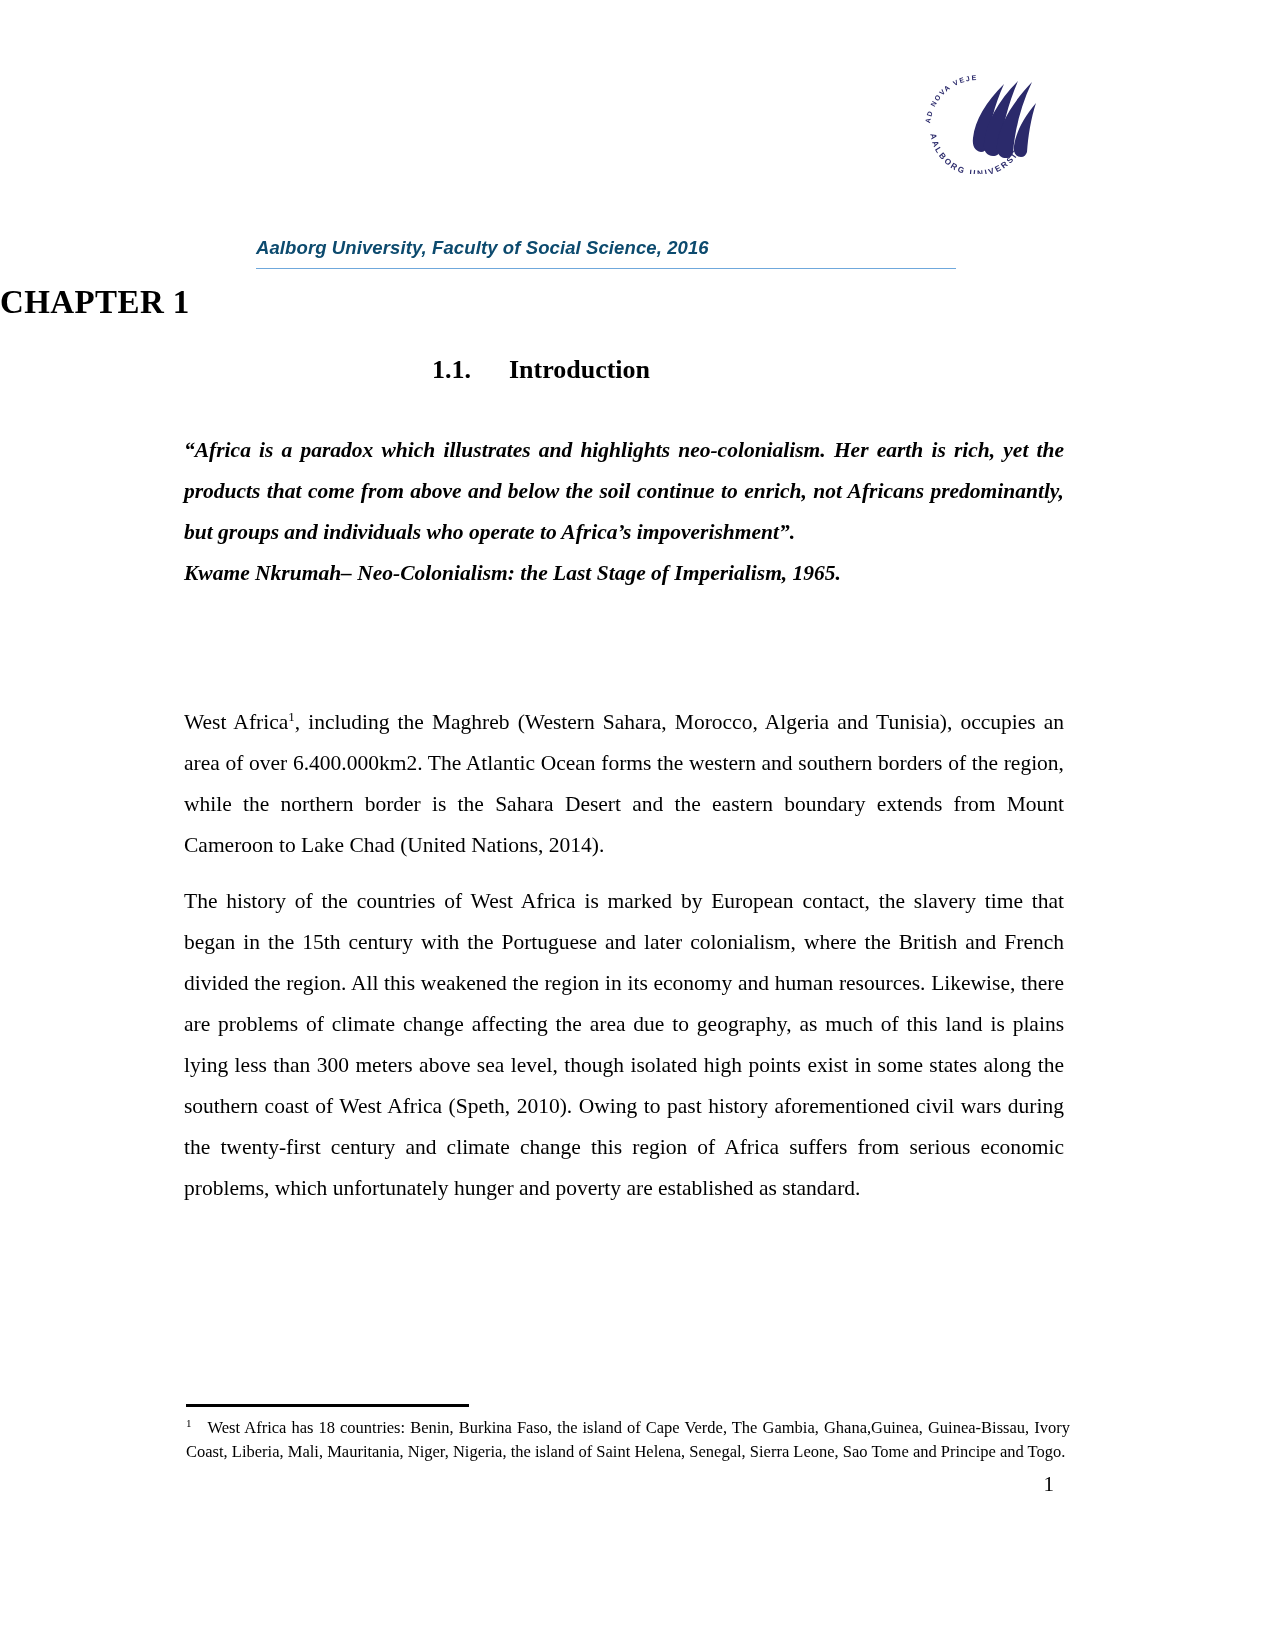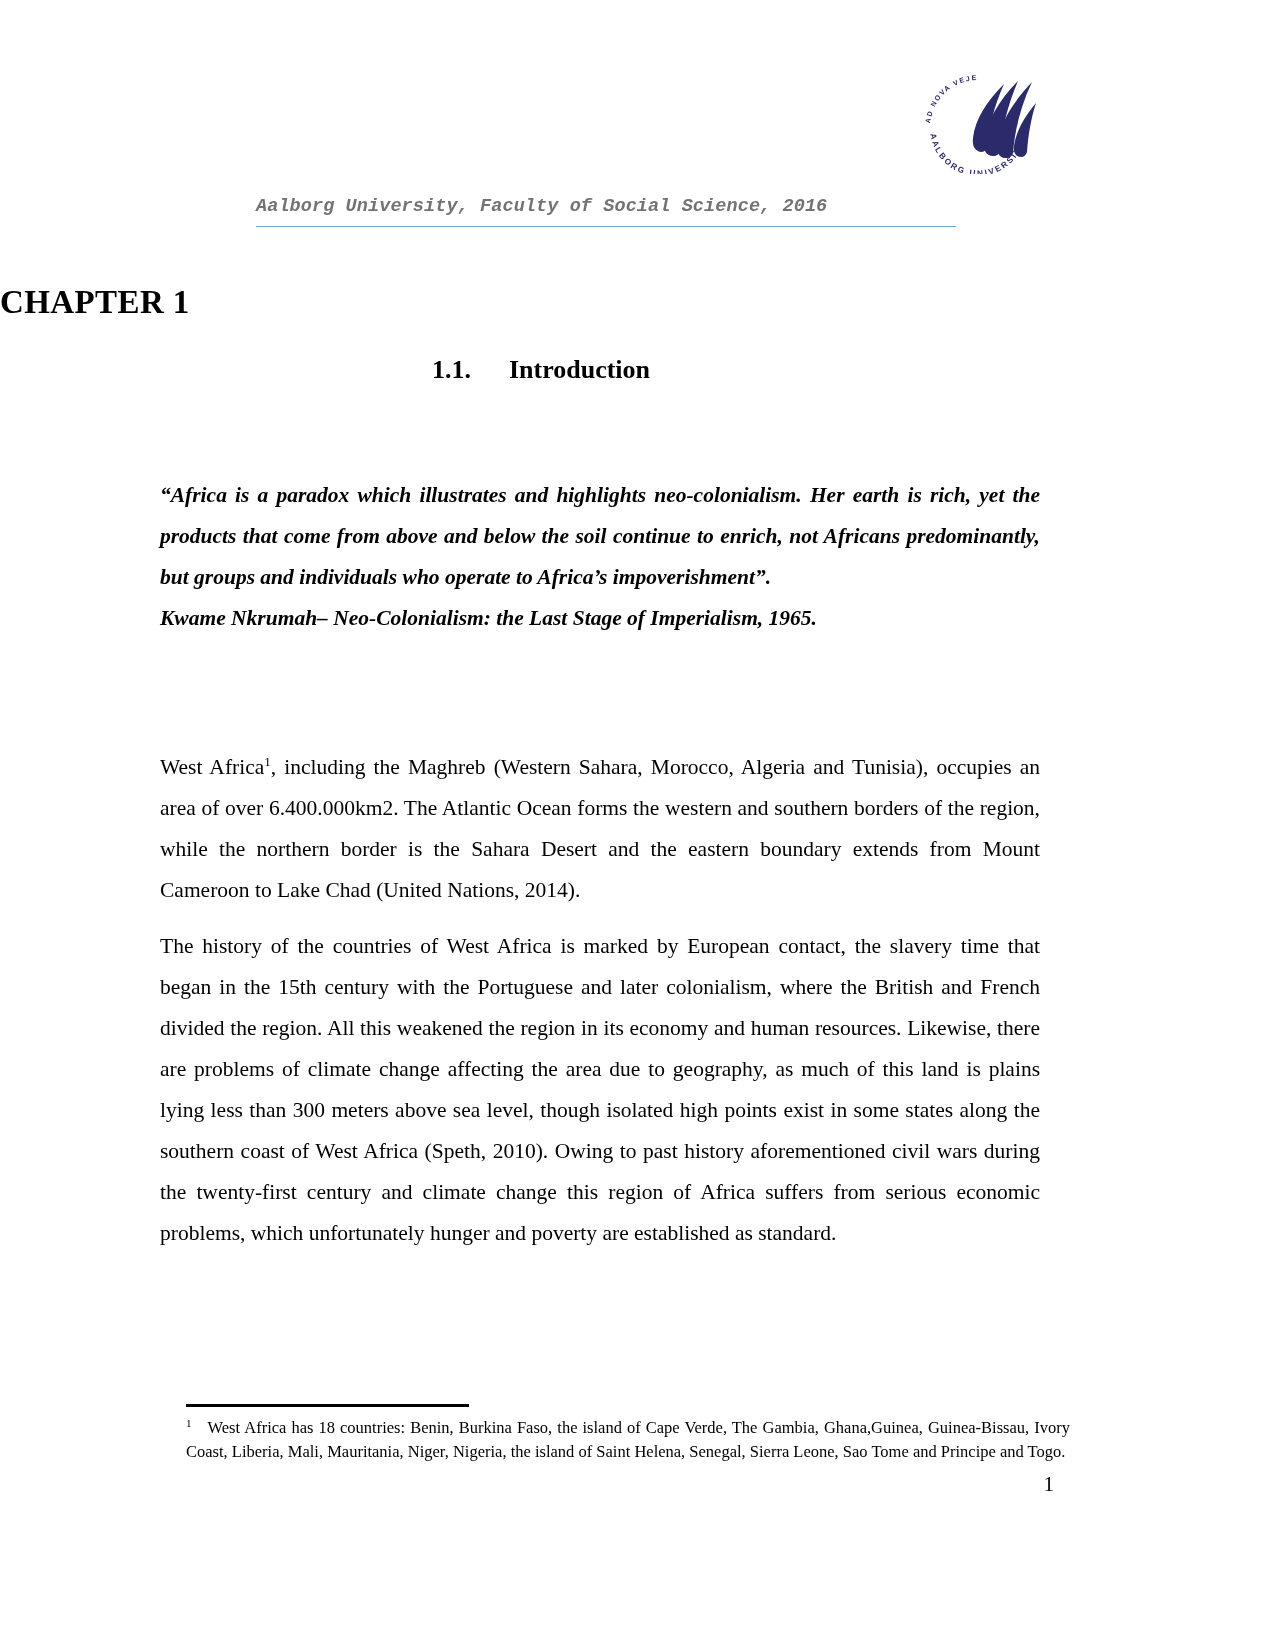--- a/index.html
+++ b/index.html
@@ -31,27 +31,28 @@
   .logo-wrap svg { display: block; }
 
   
   .doc-header {
     position: absolute;
     top: 196px;
     left: 256px;
     width: 700px;
   }
   .doc-header-text {
-    font-family: Liberation Mono, monospace;
+    font-family: Liberation Sans, sans-serif;
     font-weight: bold;
     font-style: italic;
     font-size: 18.5px;
     letter-spacing: 0.1px;
-    color: #737373;
+    color: #0c4a6e;
     white-space: nowrap;
+    margin-top: 41px;
   }
   .doc-header-rule {
     margin-top: 9px;
     border: 0;
     border-top: 1.4px solid #6fa8dc;
     width: 700px;
   }
 
   
   .chapter-title {
@@ -75,23 +76,22 @@
   }
   .section-heading .sec-num {
     display: inline-block;
     margin-right: 38px;
   }
 
   
   .content {
     position: absolute;
     top: 430px;
-    left: 160px;
+    left: 184px;
     width: 880px;
-    margin-top: 45px;
   }
 
   .blockquote {
     font-size: 21.5px;
     font-weight: bold;
     font-style: italic;
     line-height: 41px;
     text-align: justify;
     margin: 0 0 20px 0;
   }

